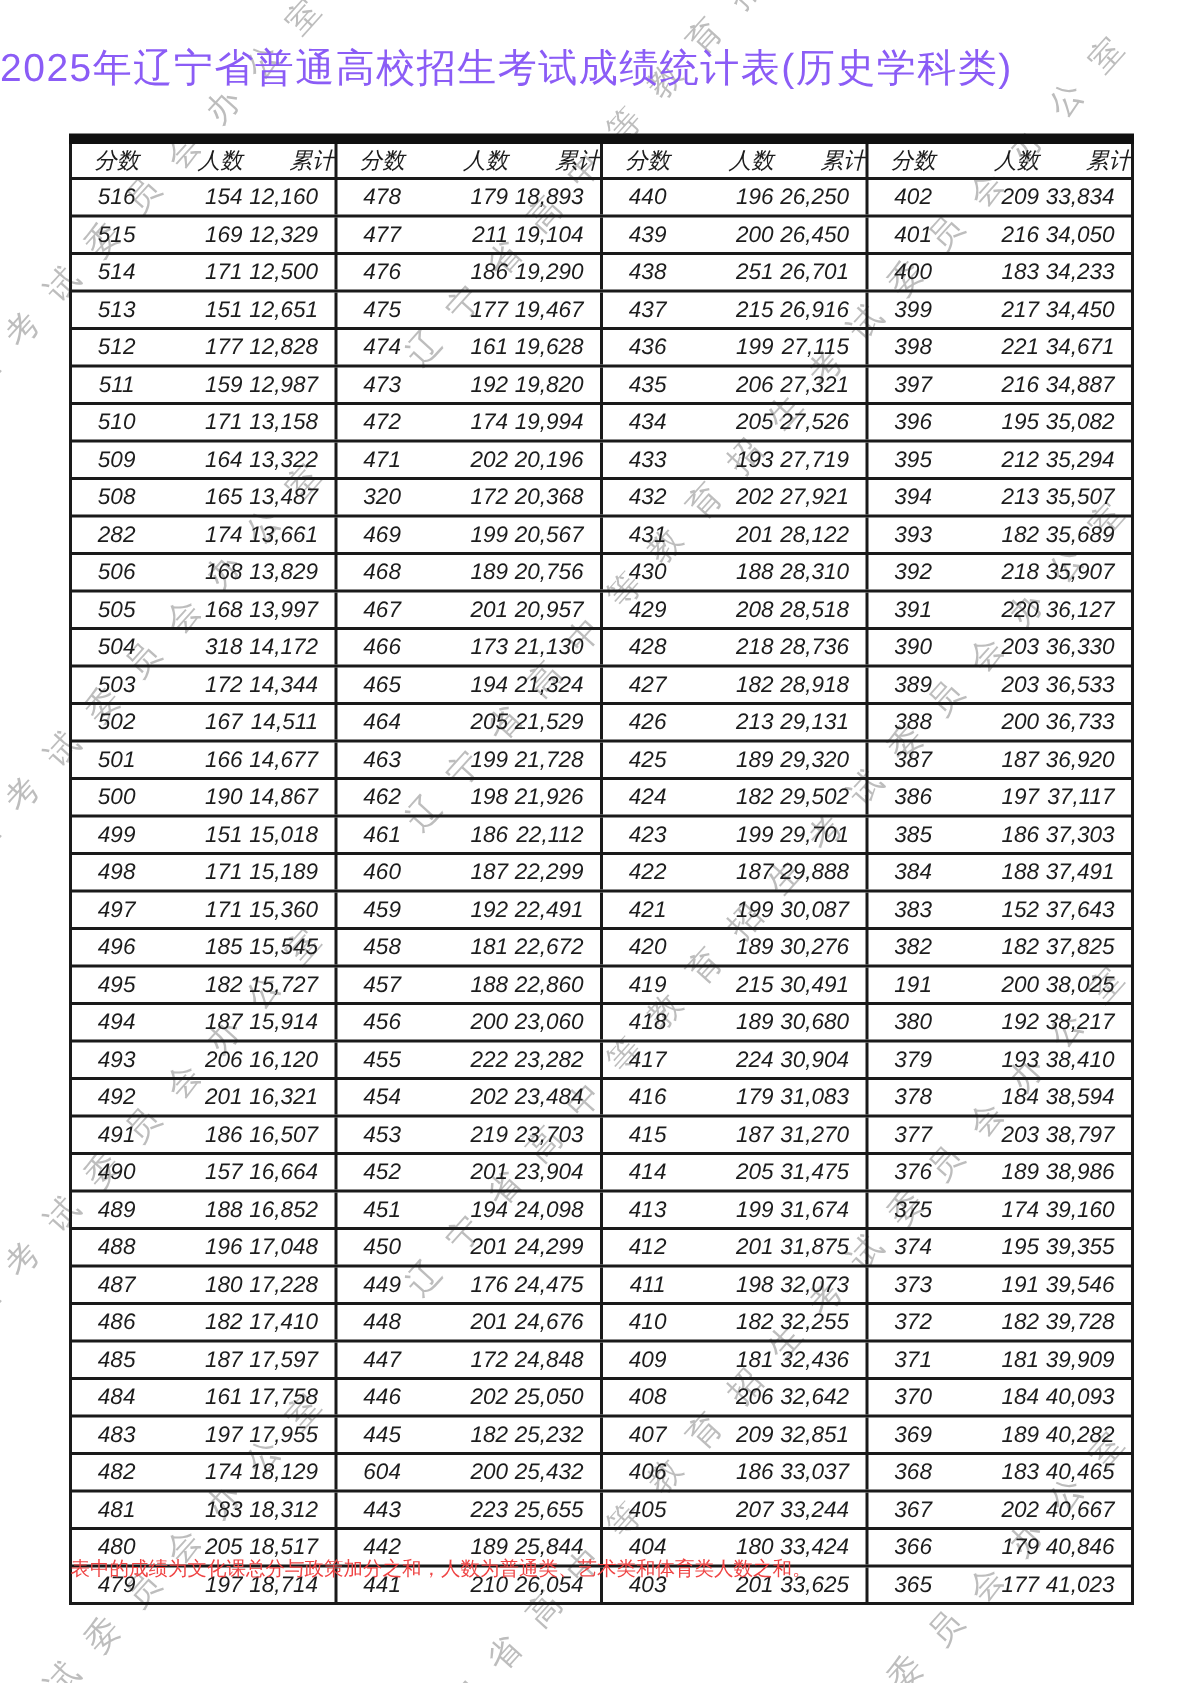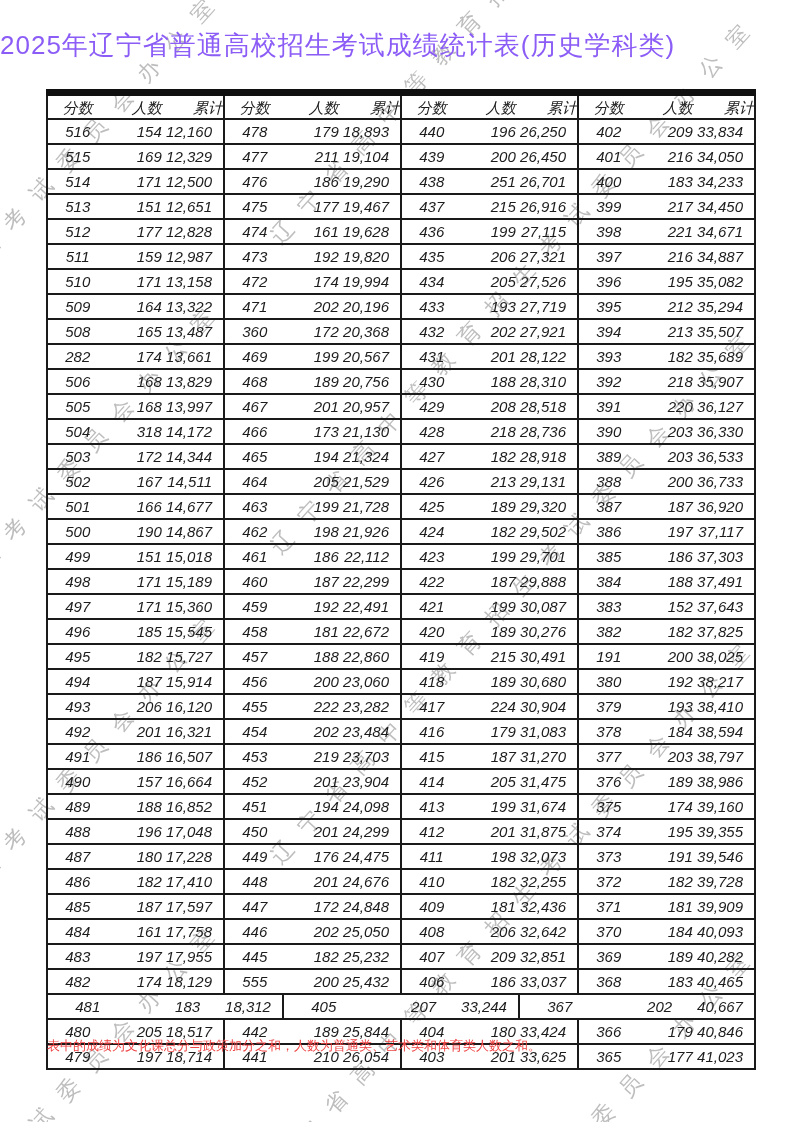--- a/index.html
+++ b/index.html
@@ -320,21 +320,21 @@
           <span class="cell cum">35,294</span>
         </div>
       </div>
       <div class="row data-row">
         <div class="group">
           <span class="cell score">508</span>
           <span class="cell count">165</span>
           <span class="cell cum">13,487</span>
         </div>
         <div class="group">
-          <span class="cell score">360</span>
+          <span class="cell score">320</span>
           <span class="cell count">172</span>
           <span class="cell cum">20,368</span>
         </div>
         <div class="group">
           <span class="cell score">432</span>
           <span class="cell count">202</span>
           <span class="cell cum">27,921</span>
         </div>
         <div class="group">
           <span class="cell score">394</span>
@@ -892,40 +892,45 @@
           <span class="cell cum">40,282</span>
         </div>
       </div>
       <div class="row data-row">
         <div class="group">
           <span class="cell score">482</span>
           <span class="cell count">174</span>
           <span class="cell cum">18,129</span>
         </div>
         <div class="group">
-          <span class="cell score">555</span>
+          <span class="cell score">604</span>
           <span class="cell count">200</span>
           <span class="cell cum">25,432</span>
         </div>
         <div class="group">
           <span class="cell score">406</span>
           <span class="cell count">186</span>
           <span class="cell cum">33,037</span>
         </div>
         <div class="group">
           <span class="cell score">368</span>
           <span class="cell count">183</span>
           <span class="cell cum">40,465</span>
         </div>
       </div>
       <div class="row data-row">
         <div class="group">
           <span class="cell score">481</span>
           <span class="cell count">183</span>
           <span class="cell cum">18,312</span>
+        </div>
+        <div class="group">
+          <span class="cell score">443</span>
+          <span class="cell count">223</span>
+          <span class="cell cum">25,655</span>
         </div>
         <div class="group">
           <span class="cell score">405</span>
           <span class="cell count">207</span>
           <span class="cell cum">33,244</span>
         </div>
         <div class="group">
           <span class="cell score">367</span>
           <span class="cell count">202</span>
           <span class="cell cum">40,667</span>

